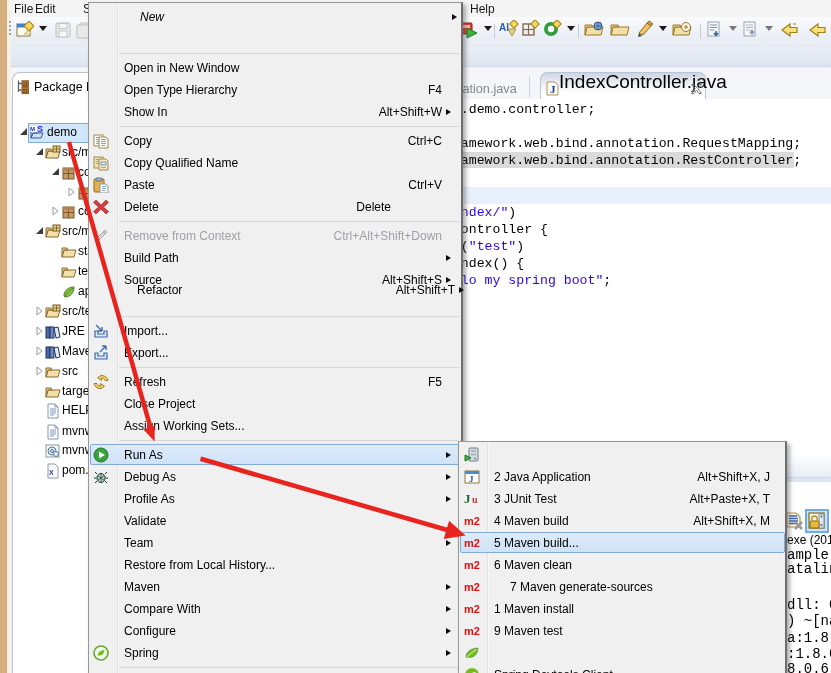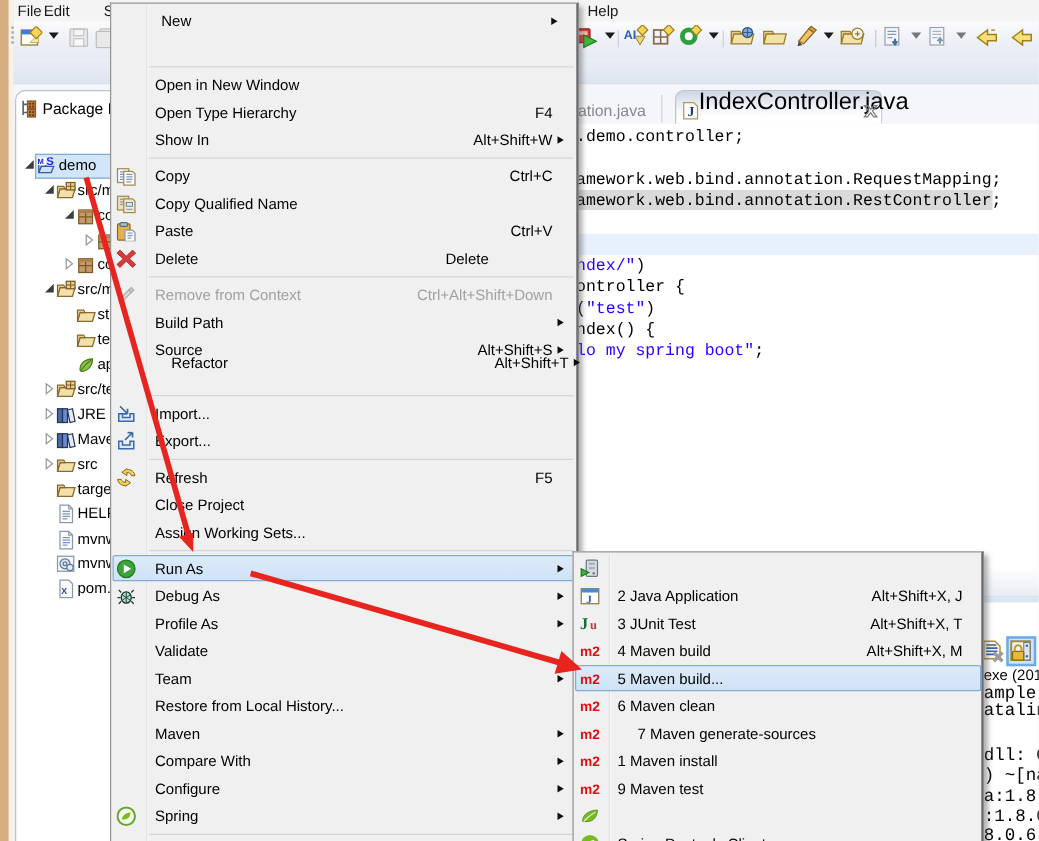--- a/index.html
+++ b/index.html
@@ -345,21 +345,21 @@
 <div class="conl" style="left:787px;top:547px;z-index:2;">ample</div>
 <div class="conl" style="left:787px;top:561px;z-index:2;">atalina</div>
 <div class="conl" style="left:787px;top:597px;z-index:2;">dll: C</div>
 <div class="conl" style="left:787px;top:613px;z-index:2;">) ~[na</div>
 <div class="conl" style="left:787px;top:630px;z-index:2;">a:1.8</div>
 <div class="conl" style="left:787px;top:646px;z-index:2;">:1.8.0</div>
 <div class="conl" style="left:787px;top:661px;z-index:2;">8.0.6</div>
 <div class="menu" style="left:88px;top:2px;width:375px;height:680px;z-index:10;">
 <div style="position:absolute;left:28px;top:1px;bottom:1px;width:1px;background:#e2e2e2;"></div>
 <div style="position:absolute;left:29px;top:1px;bottom:1px;width:1px;background:#f8f8f8;"></div>
-<div class="mi" style="left:6px;top:3px;width:361px;">
+<div class="mi" style="left:17px;top:3px;width:361px;font-style:italic;">
       <span class="lbl">New</span>
       <span class="arr"></span>
     </div>
 <div class="msep" style="top:50px;"></div>
 <div class="mi" style="left:1px;top:54px;width:371px;">
       <span class="lbl">Open in New Window</span>
     </div>
 <div class="mi" style="left:1px;top:76px;width:371px;">
       <span class="lbl">Open Type Hierarchy</span>
       <span class="sc">F4</span>
@@ -530,21 +530,21 @@
       <span class="lbl">2 Java Application</span>
       <span class="sc" style="right:16px;">Alt+Shift+X, J</span>
     </div>
 <svg style="position:absolute;left:5px;top:27px;z-index:5;" width="16" height="16" viewBox="0 0 16 16">
       <rect x="1" y="2" width="14" height="12" fill="#fdfdfd" stroke="#8a7a40"></rect>
       <rect x="1" y="2" width="14" height="3" fill="#4a8ad4"></rect>
       <text x="5" y="13" font-size="9" font-weight="bold" fill="#2a5db0" font-family="Liberation Serif">J</text>
     </svg>
 <div class="mi" style="left:1px;top:46px;width:326px;">
       <span class="lbl">3 JUnit Test</span>
-      <span class="sc" style="right:16px;">Alt+Shift+X, T</span>
+      <span class="sc" style="right:16px;">Alt+Paste+X, T</span>
     </div>
 <svg style="position:absolute;left:5px;top:49px;z-index:5;" width="16" height="16" viewBox="0 0 16 16">
       <text x="0" y="12" font-size="13" font-weight="bold" fill="#1a6a3a" font-family="Liberation Serif">J</text>
       <text x="8" y="12" font-size="10" font-weight="bold" fill="#c03a3a" font-family="Liberation Serif">u</text>
     </svg>
 <div class="mi" style="left:1px;top:68px;width:326px;">
       <span class="lbl">4 Maven build</span>
       <span class="sc" style="right:16px;">Alt+Shift+X, M</span>
     </div>
 <svg style="position:absolute;left:5px;top:71px;z-index:5;" width="16" height="16" viewBox="0 0 16 16">

